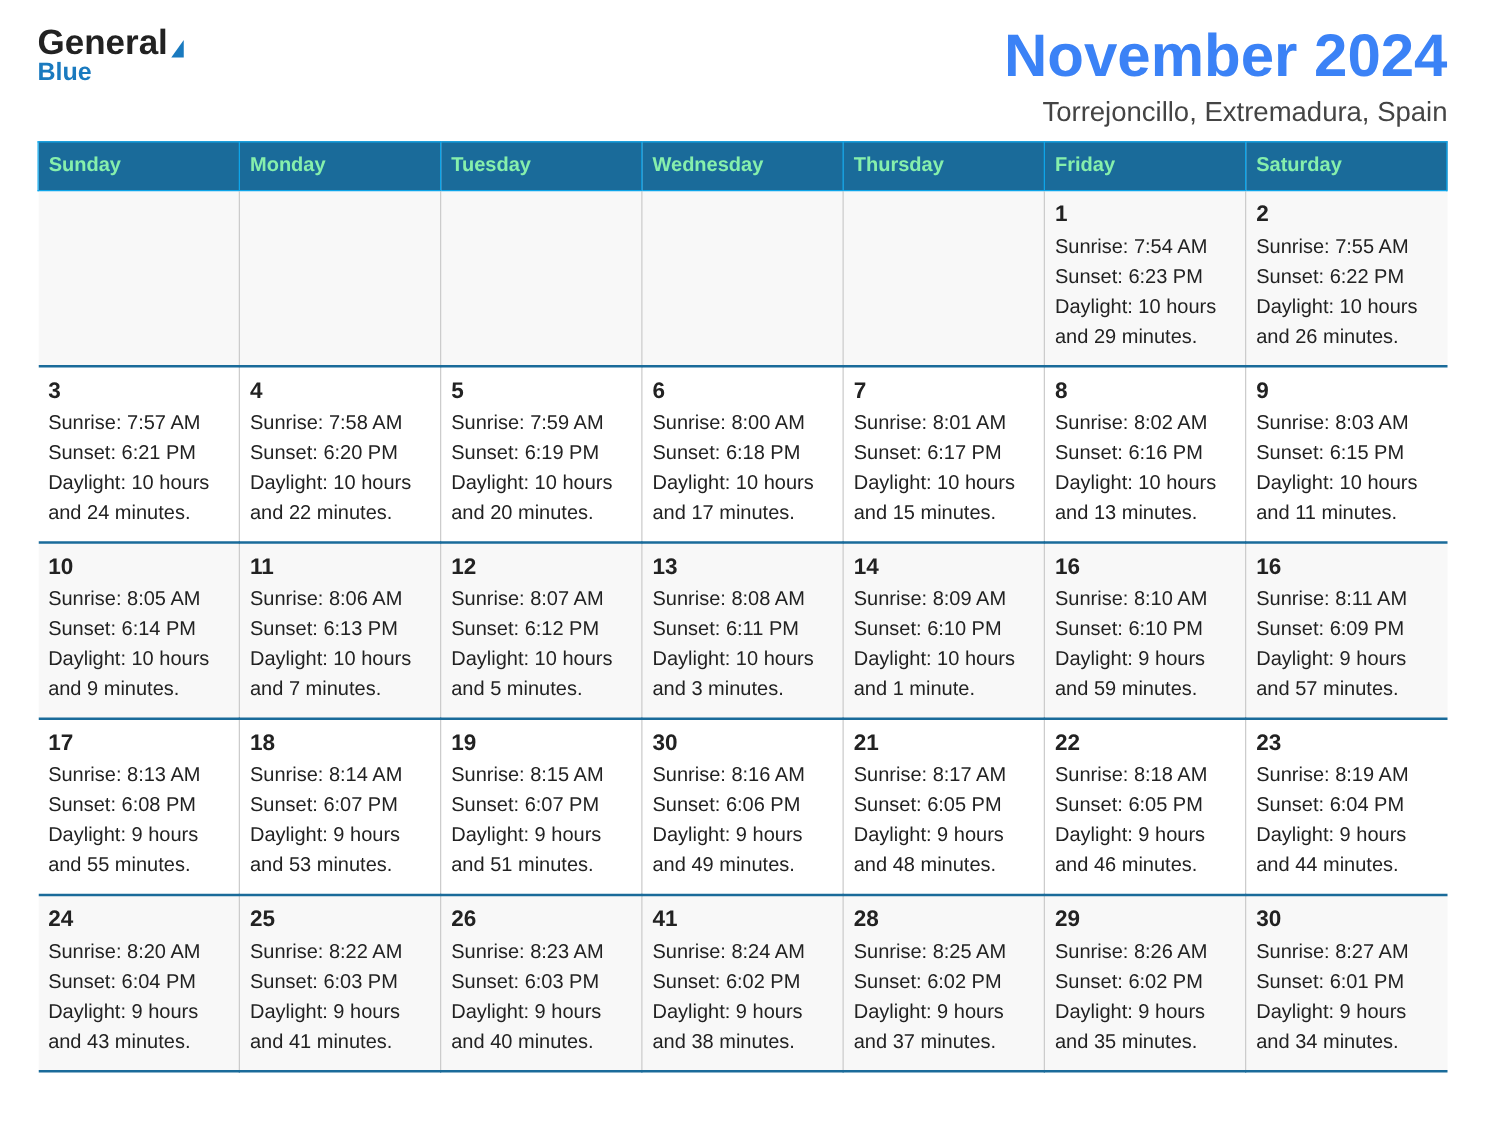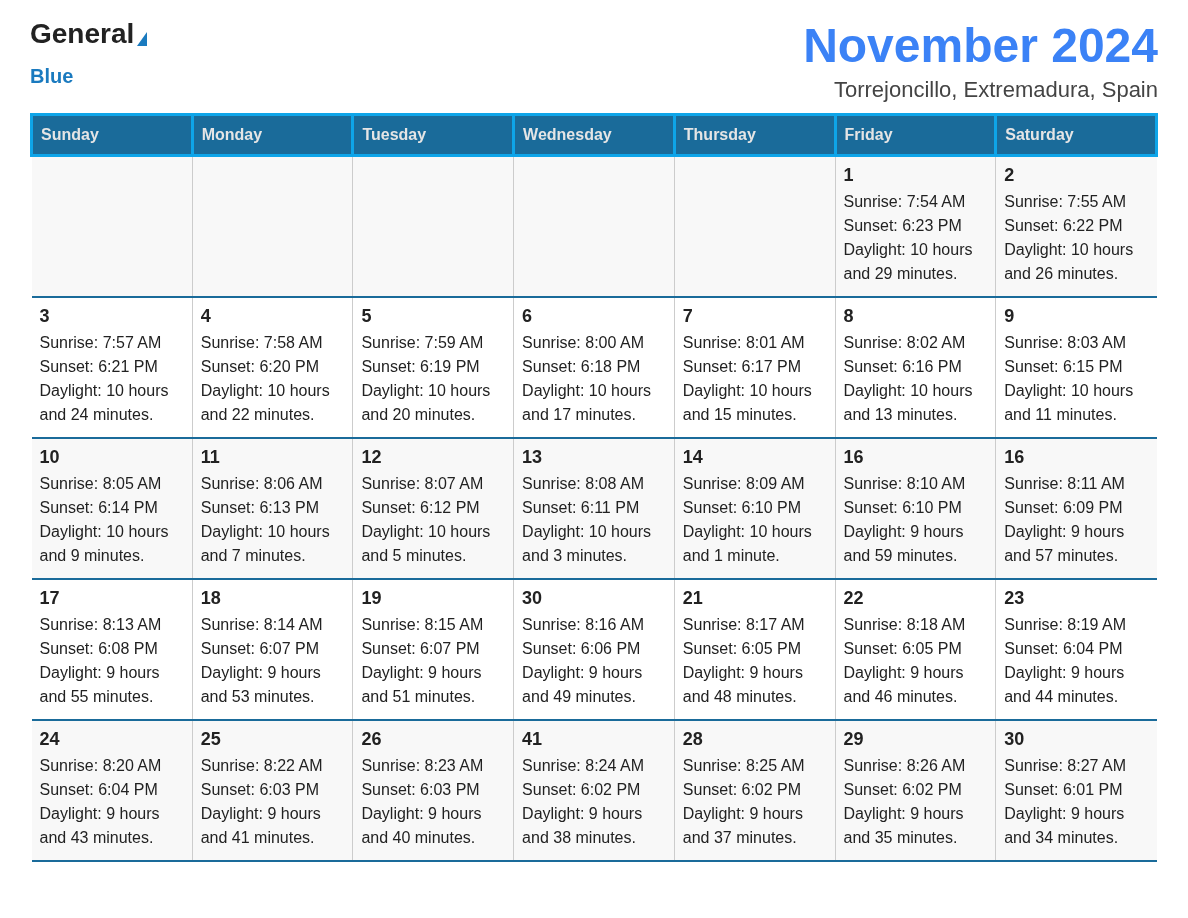--- a/index.html
+++ b/index.html
@@ -12,21 +12,20 @@
     .header {
       display: flex;
       align-items: flex-start;
       justify-content: space-between;
       margin-bottom: 10px;
     }
     .logo {
       display: flex;
       flex-direction: column;
       align-items: flex-start;
-      gap: 18px;
     }
     .logo-general {
       font-size: 28px;
       font-weight: bold;
       color: #222;
       line-height: 1;
     }
     .logo-blue {
       font-size: 20px;
       font-weight: bold;
@@ -57,26 +56,26 @@
       margin-top: 4px;
       text-align: right;
     }
     table {
       width: 100%;
       border-collapse: collapse;
       table-layout: fixed;
     }
     thead tr th {
       background-color: #1a6b9a;
-      color: #e5e5e5;
+      color: #86efac;
       font-size: 16px;
       font-weight: bold;
       padding: 10px 8px;
       text-align: left;
-      border: 3px solid #0ea5e9;
+      border: 1px solid #0ea5e9;
     }
     tbody tr {
       border-bottom: 2px solid #1a6b9a;
     }
     tbody td {
       vertical-align: top;
       padding: 8px 8px 10px 8px;
       font-size: 13px;
       color: #222;
       border-right: 1px solid #ccc;

